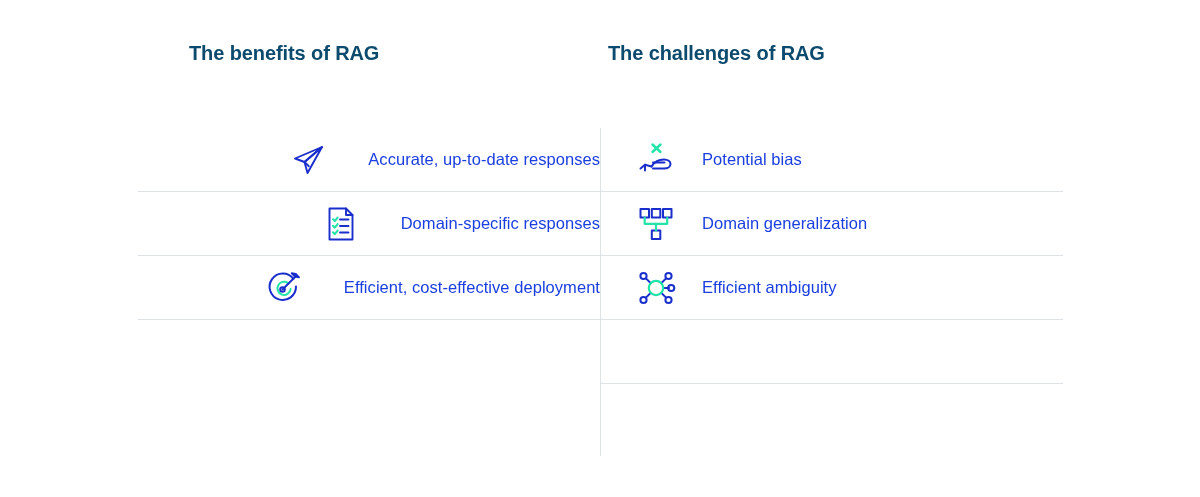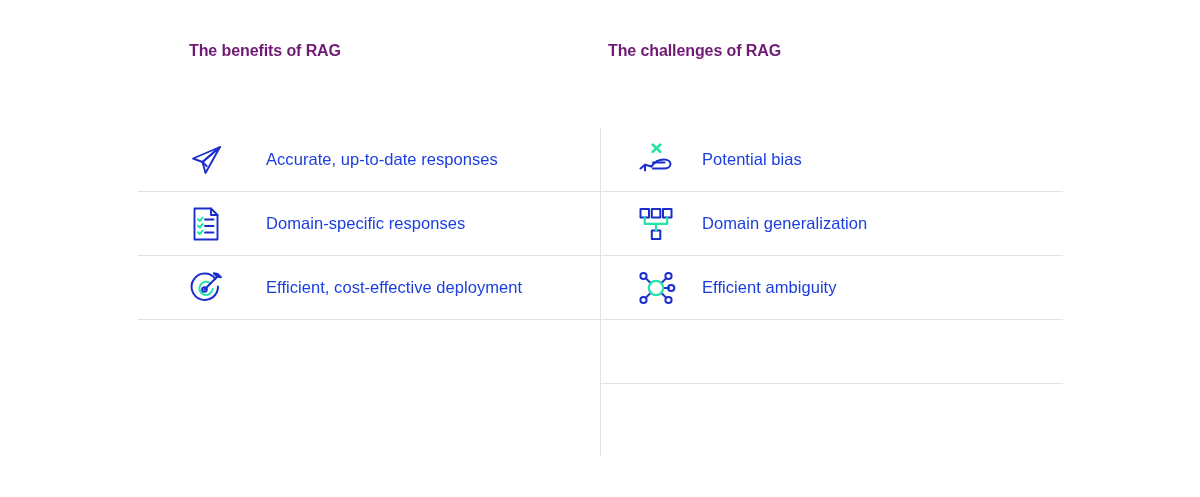--- a/index.html
+++ b/index.html
@@ -13,23 +13,23 @@
   .page {
     position: relative;
     width: 1200px;
     height: 497px;
     background: #ffffff;
   }
 
   
   .heading {
     position: absolute;
-    font-size: 16px;
+    font-size: 20px;
     font-weight: bold;
-    color: #701a75;
+    color: #0c4a6e;
     letter-spacing: -0.1px;
     white-space: nowrap;
   }
   .heading-left  { left: 189px; top: 42px; }
   .heading-right { left: 608px; top: 42px; }
 
   
   .col {
     position: absolute;
     top: 128px;
@@ -37,21 +37,21 @@
   .col-left  { left: 138px;  width: 462px; }
   .col-right { left: 600px;  width: 463px; }
 
   .row {
     position: relative;
     height: 64px;
     display: flex;
     align-items: center;
     border-bottom: 1px solid #dfe2e5;
   }
-  .col-left  .row { padding-left: 42px; }
+  .col-left  .row { padding-left: 42px; justify-content: flex-end; }
   .col-right .row { padding-left: 30px; }
   .row.empty { border-bottom: 1px solid #dfe2e5; }
   .row.blank-last { border-bottom: none; }
 
   .row-icon {
     width: 52px;
     height: 44px;
     flex: 0 0 52px;
     display: flex;
     align-items: center;

